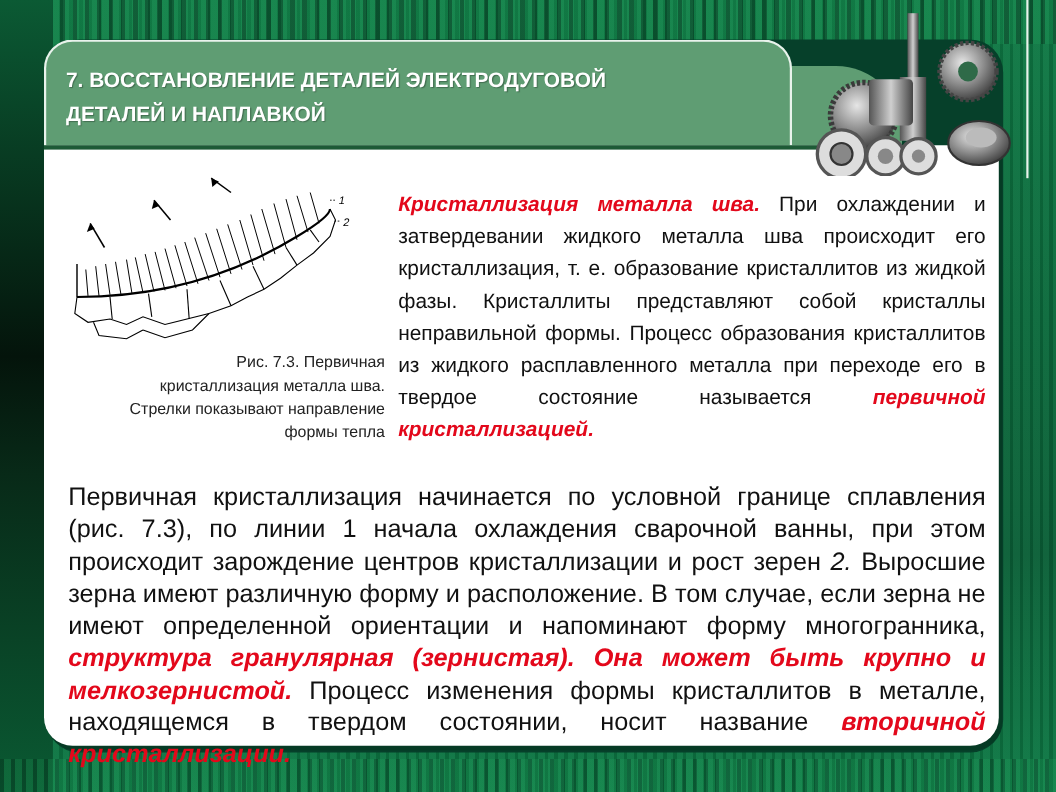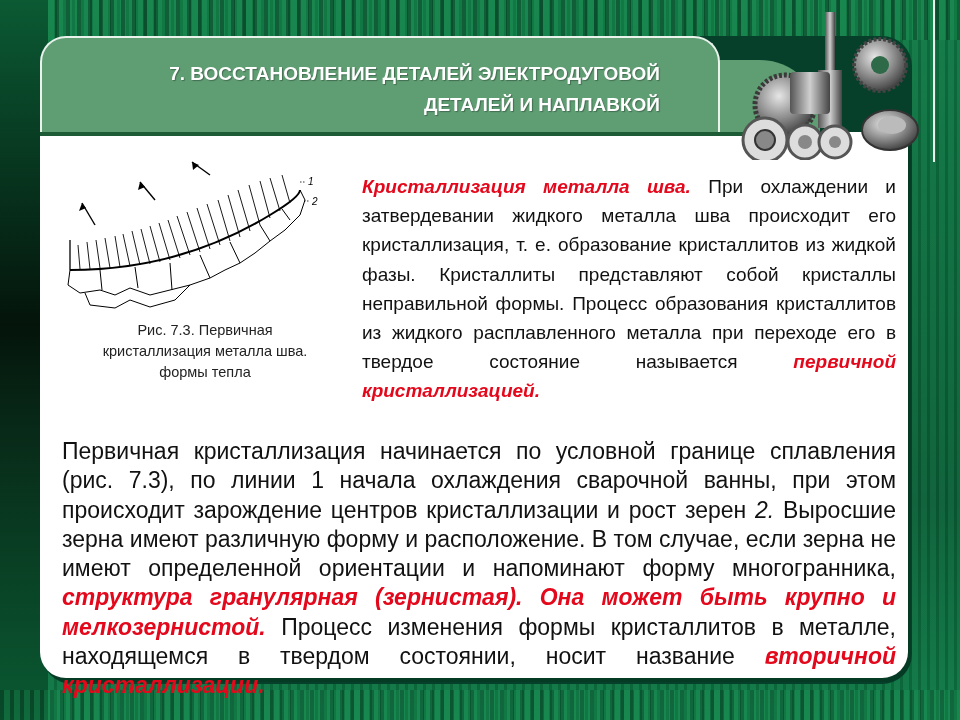--- a/index.html
+++ b/index.html
@@ -44,31 +44,31 @@
   .header-tail {
     position:absolute; left:700px; top:60px; width:120px; height:74px;
     background:#5f9d73; border-top-right-radius:60px;
   }
   .header-bar {
     position:absolute; left:40px; top:132px; width:800px; height:4px; background:#1d5a36;
   }
   .title {
     position:absolute; left:60px; top:58px; width:600px;
     color:#ffffff; font-weight:bold; font-size:19px; line-height:31px;
-    text-align:right; text-shadow:1px 1px 1px rgba(0,0,0,0.3);
+    text-align:left; text-shadow:1px 1px 1px rgba(0,0,0,0.3);
   }
   .gears {
     position:absolute; left:730px; top:10px; width:200px; height:150px;
   }
   .figure {
     position:absolute; left:60px; top:145px; width:290px; height:170px;
   }
   .caption {
     position:absolute; left:60px; top:320px; width:290px;
-    text-align:center; color:#222; font-size:14.5px; line-height:21px;
+    text-align:right; color:#222; font-size:14.5px; line-height:21px;
   }
   .caption div { white-space:nowrap; }
   .right-text {
     position:absolute; left:362px; top:172px; width:534px;
     font-size:19px; line-height:29.2px; color:#111; text-align:justify;
   }
   .bottom-text {
     position:absolute; left:62px; top:437px; width:834px;
     font-size:23px; line-height:29.3px; color:#111; text-align:justify;
   }
@@ -175,18 +175,19 @@
     <polygon points="132,17 133,25 139,20"></polygon>
   </g>
   <text x="248" y="40" font-size="10" font-style="italic" fill="#000">1</text>
   <text x="252" y="60" font-size="10" font-style="italic" fill="#000">2</text>
   <path d="M240 37 L246 37 M244 56 L250 56" stroke="#000" stroke-width="0.8" stroke-dasharray="1.5 1.5"></path>
 </svg>
 
 <div class="caption">
   <div>Рис. 7.3. Первичная</div>
   <div>кристаллизация металла шва.</div>
+  <div>Стрелки показывают направление</div>
   <div>формы тепла</div>
 </div>
 
 <div class="right-text"><span class="red">Кристаллизация металла шва.</span><span> При охлаждении и затвердевании жидкого металла шва происходит его кристаллизация, т. е. образование кристаллитов из жидкой фазы. Кристаллиты представляют собой кристаллы неправильной формы. Процесс образования кристаллитов из жидкого расплавленного металла при переходе его в твердое состояние называется </span><span class="red">первичной кристаллизацией.</span></div>
 
 <div class="bottom-text"><span>Первичная кристаллизация начинается по условной границе сплавления (рис. 7.3), по линии 1 начала охлаждения сварочной ванны, при этом происходит зарождение центров кристаллизации и рост зерен </span><span class="it">2.</span><span> Выросшие зерна имеют различную форму и расположение. В том случае, если зерна не имеют определенной ориентации и напоминают форму многогранника, </span><span class="red">структура гранулярная (зернистая). Она может быть крупно и мелкозернистой.</span><span> Процесс изменения формы кристаллитов в металле, находящемся в твердом состоянии, носит название </span><span class="red">вторичной кристаллизации.</span></div>
 
 </body></html>

